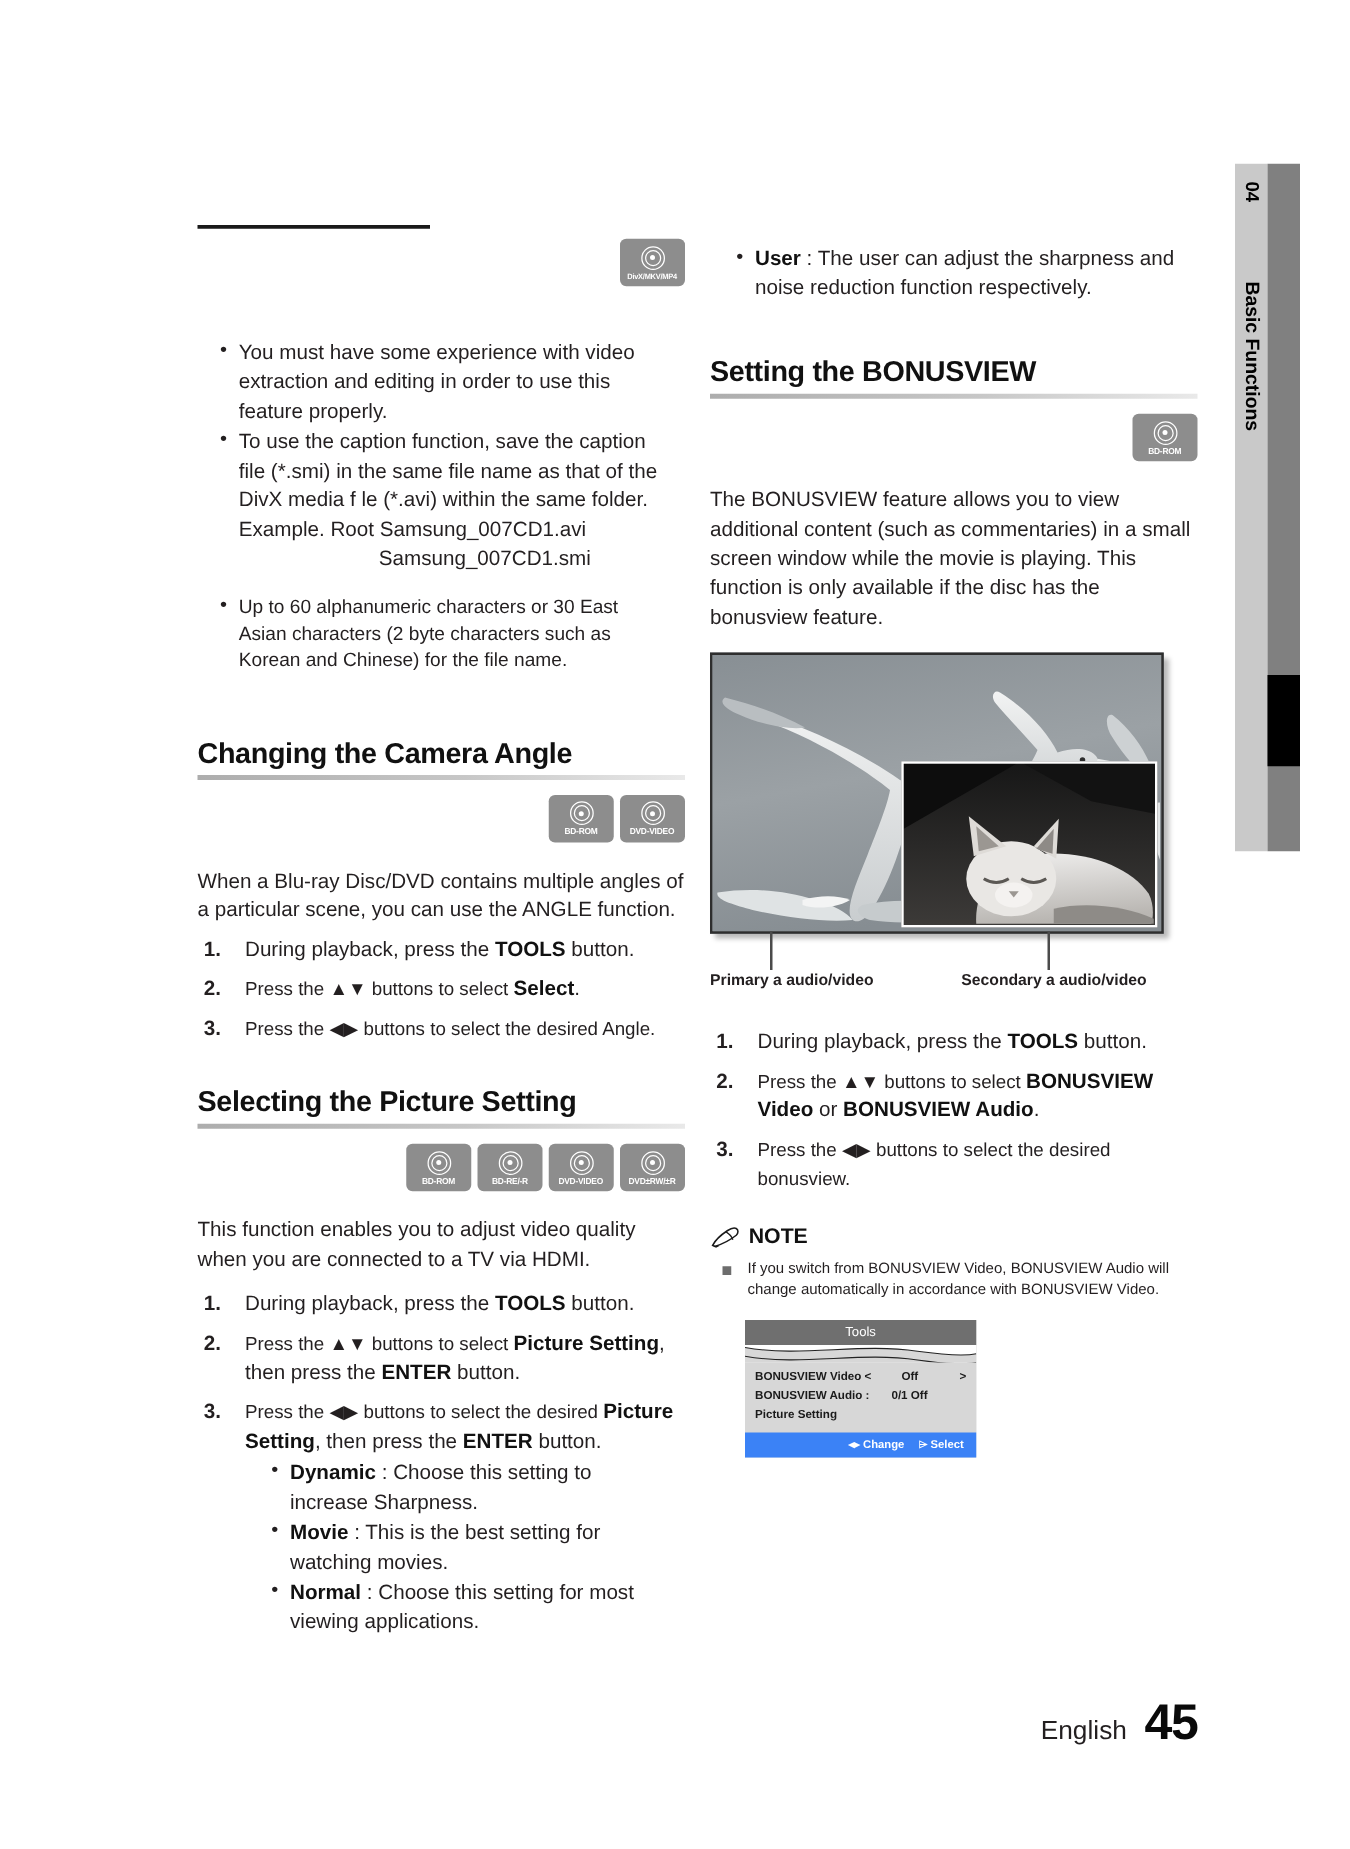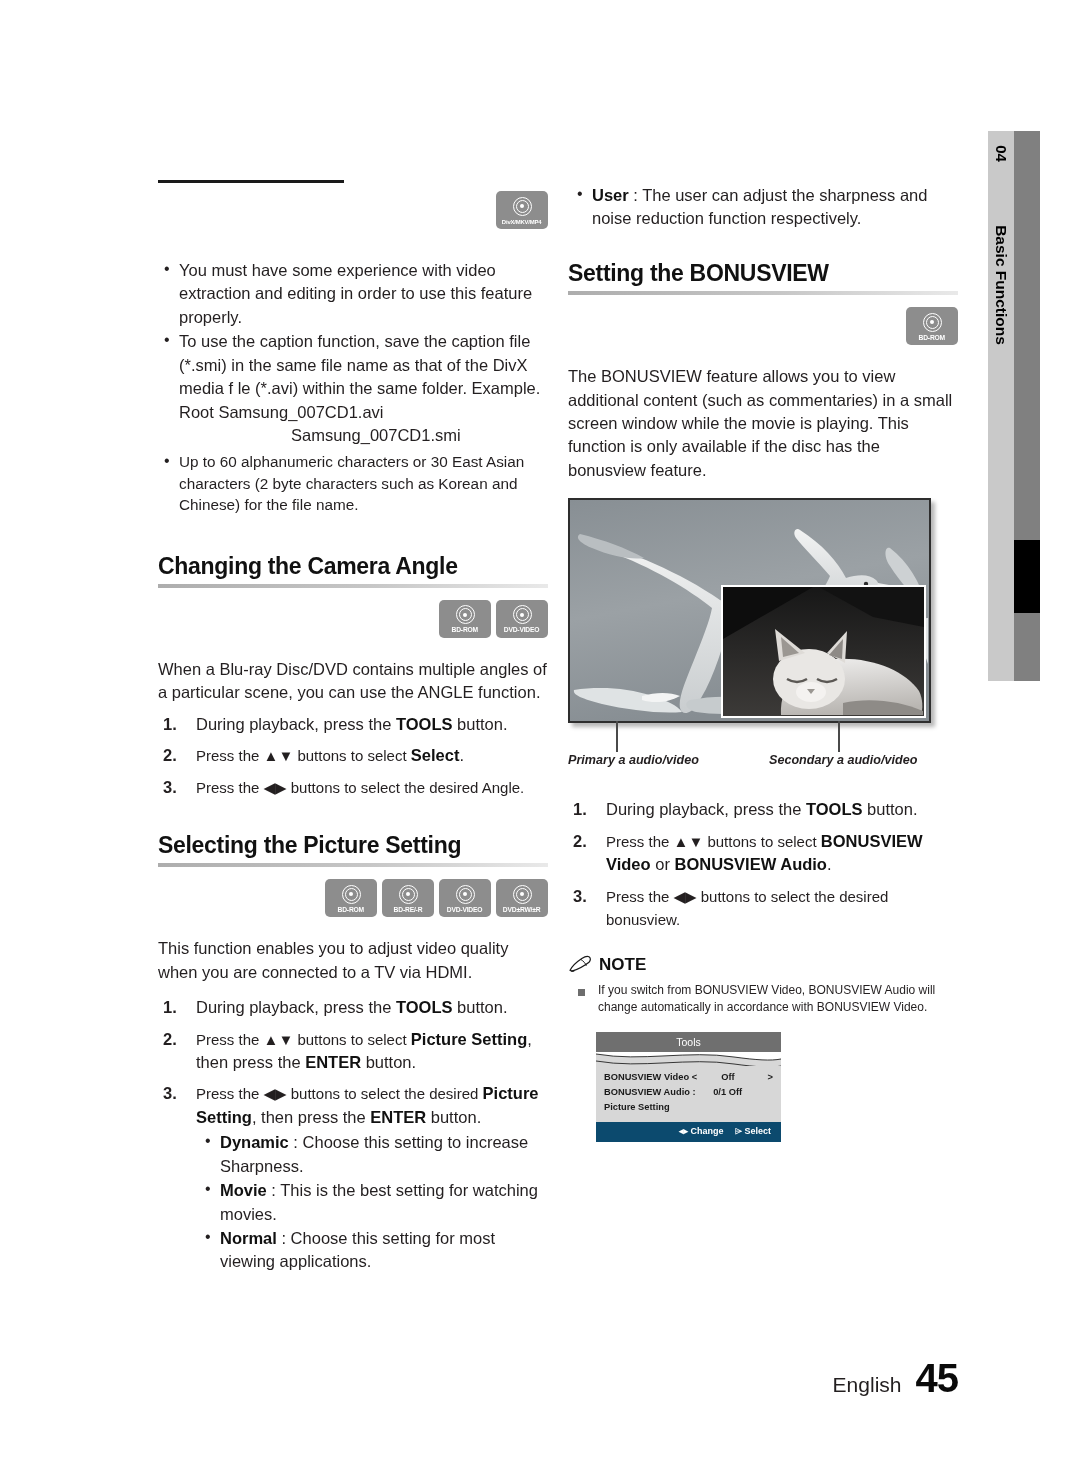--- a/index.html
+++ b/index.html
@@ -118,21 +118,21 @@
   .spacer-8  { height: 8px; }
   .spacer-12 { height: 12px; }
   .spacer-16 { height: 16px; }
   .spacer-20 { height: 20px; }
   .spacer-26 { height: 26px; }
   .spacer-34 { height: 34px; }
 
   
   ul.bullets {
     list-style: none;
-    margin: 4px;
+    margin: 16px;
     padding: 0;
   }
   ul.bullets > li {
     position: relative;
     padding-left: 17px;
     font-size: 16.5px;
     line-height: 1.42;
     margin-bottom: 1px;
     color: #231f20;
   }
@@ -272,27 +272,26 @@
     position: absolute;
     width: 2px;
     background: #4a4a4a;
   }
   .photo-caption {
     position: absolute;
     font-size: 12.6px;
     font-weight: bold;
     color: #231f20;
     white-space: nowrap;
-    font-style: italic;
   }
 
   
   .note-head {
     display: flex;
-    align-items: flex-start;
+    align-items: flex-end;
     gap: 7px;
     font-size: 17px;
     font-weight: bold;
     color: #111;
   }
   .pencil-icon { width: 24px; height: 18px; display:block; }
   ul.note-list {
     list-style: none;
     margin: 7px 0 0 0;
     padding: 0;
@@ -348,21 +347,21 @@
     font-weight: bold;
     color: #1a1a1a;
     height: 15px;
     white-space: nowrap;
     gap: 12px;
   }
   .osd-row .lbl { width: 92px; }
   .osd-row .val { width: 48px; text-align: center; }
   .osd-row .arrow-r { width: 16px; text-align: right; font-weight: bold; }
   .osd-foot {
-    background: #0c4a6e;
+    background: #3b82f6;
     color: #ffffff;
     font-size: 9px;
     font-weight: bold;
     text-align: right;
     padding: 4px 10px 5px 0;
     letter-spacing: 0px;
   }
   .osd-foot .grp { margin-left: 9px; }
 
   

